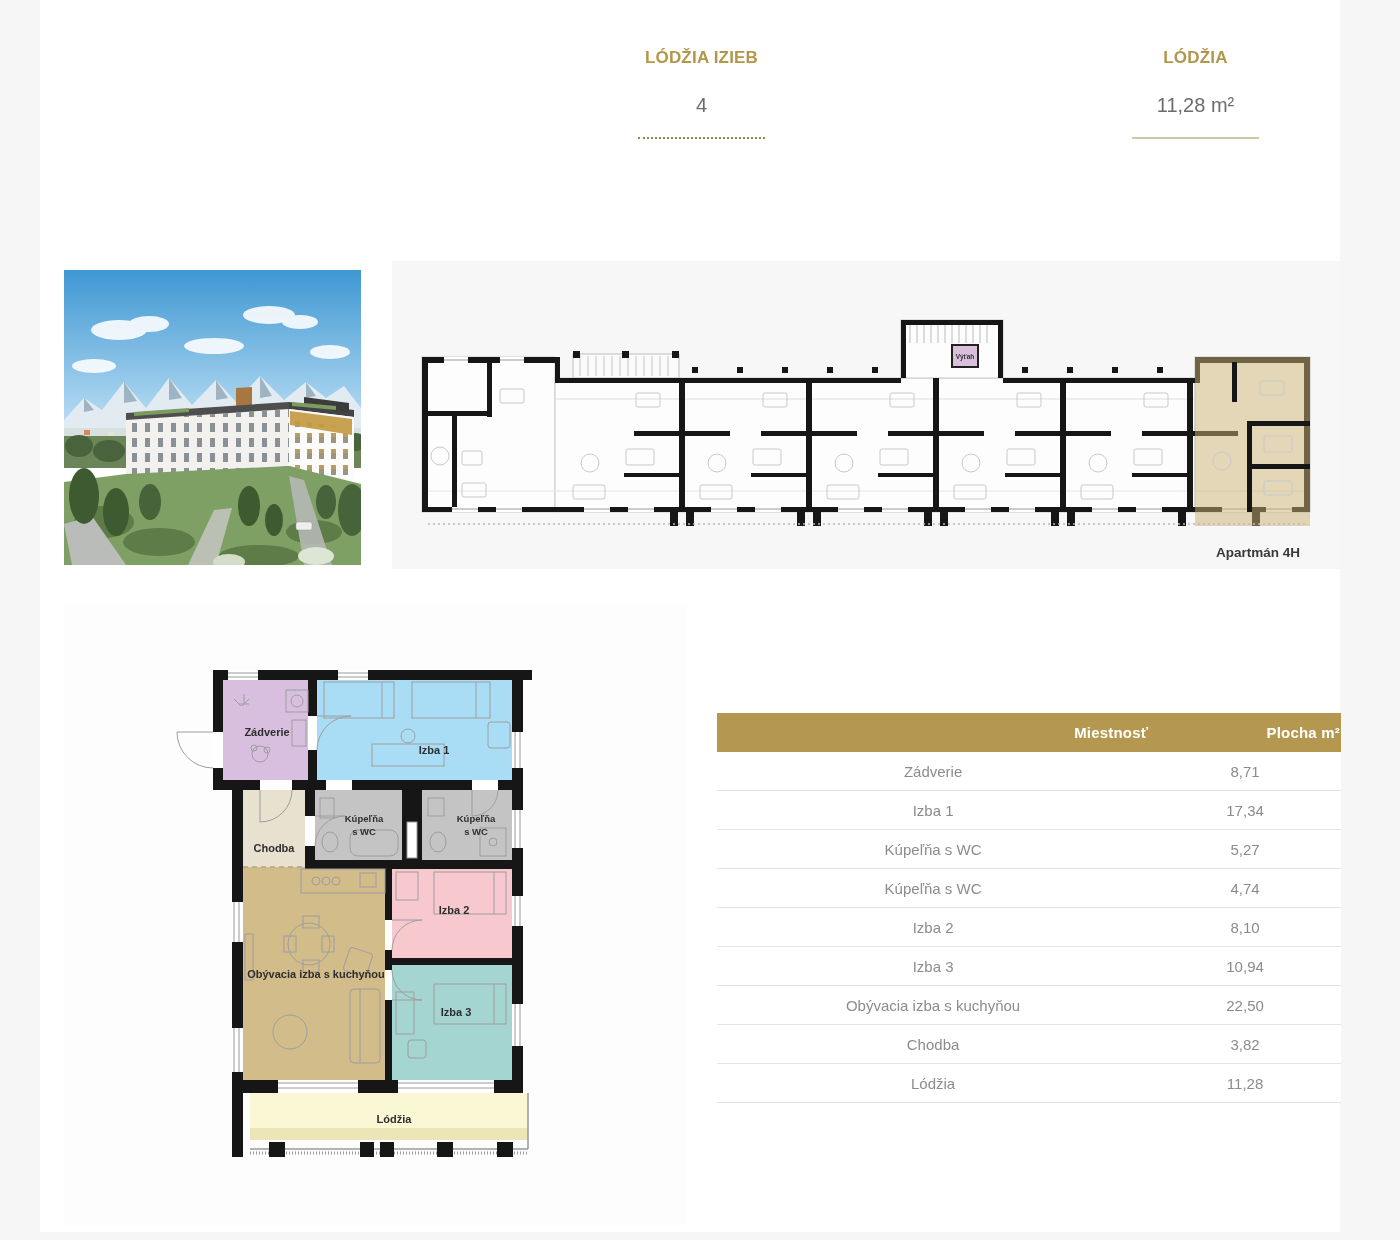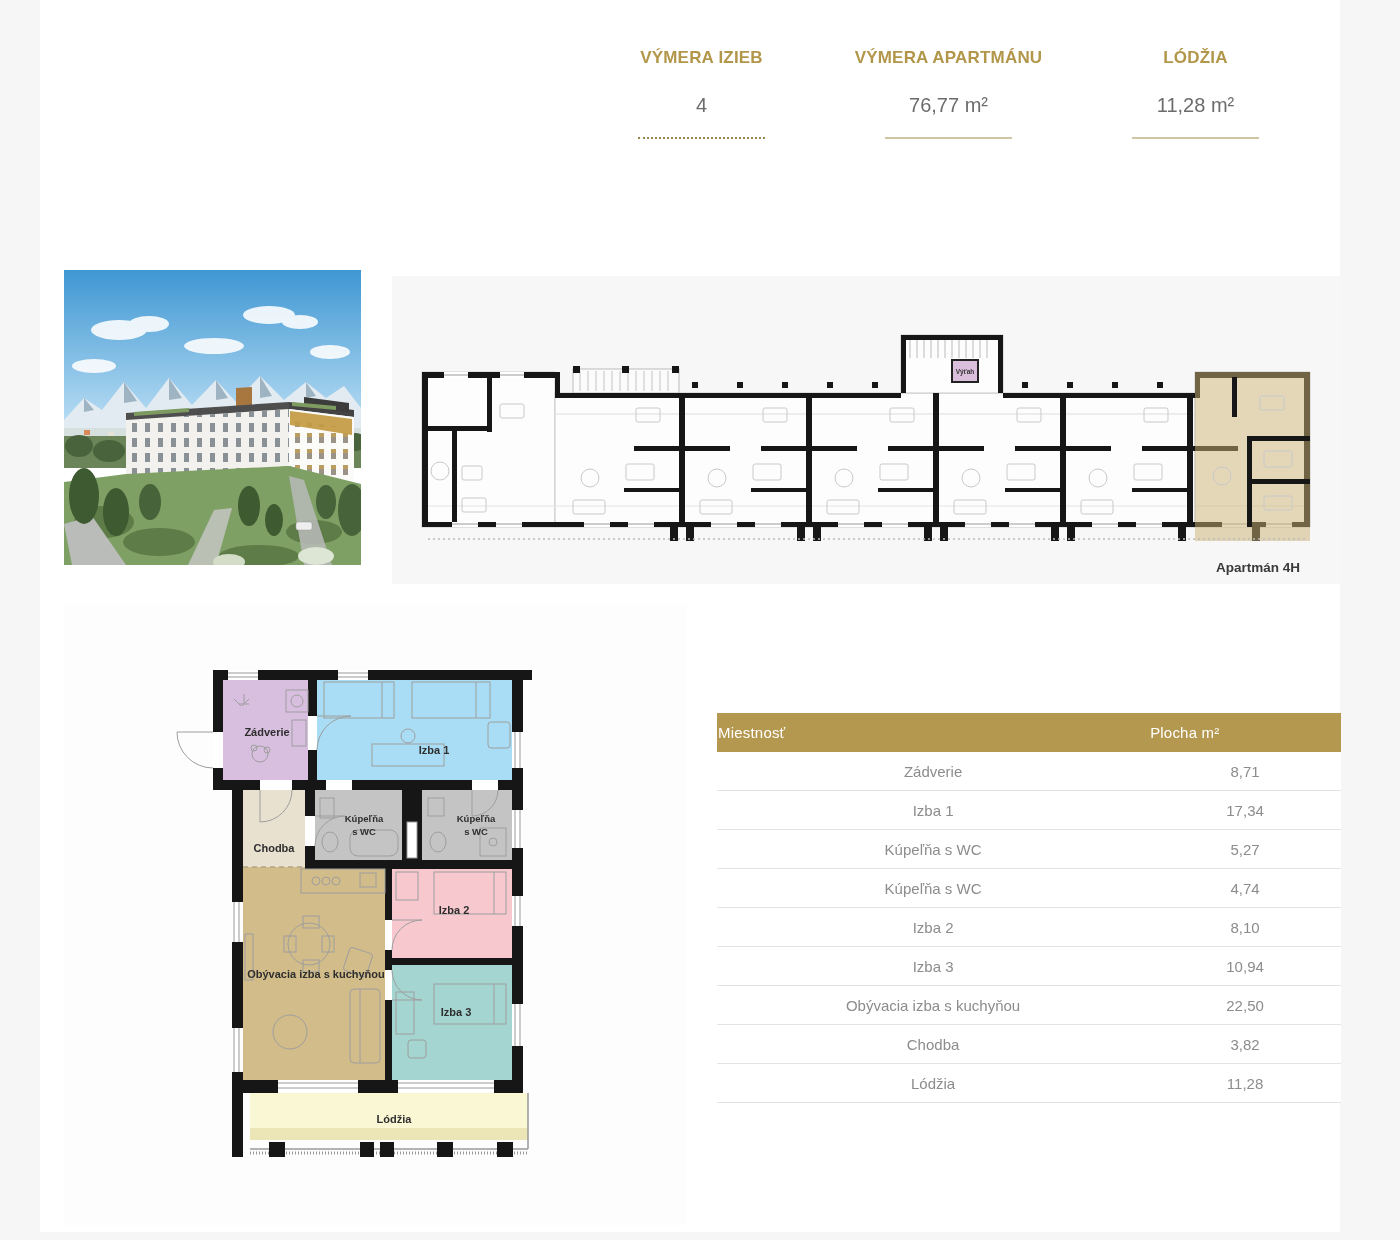--- a/index.html
+++ b/index.html
@@ -13,28 +13,28 @@
   }
   
   .summary{position:absolute;left:44px;top:48px;width:1235px;height:110px;}
   .sum-col{position:absolute;top:0;width:247px;text-align:center;}
   .sum-label{font-size:17px;font-weight:bold;color:#b2964a;letter-spacing:.2px;}
   .sum-value{margin-top:26px;font-size:20px;color:#6c6c6c;}
   .sum-underline{width:127px;margin:20px auto 0;height:0;border-bottom:2px solid #cfc5a3;}
   .sum-underline.dotted{border-bottom:2px dotted #97854e;}
   
   .photo{position:absolute;left:24px;top:270px;width:297px;height:295px;overflow:hidden;}
-  .overview{position:absolute;left:352px;top:276px;width:949px;height:308px;background:#f7f7f7;}
+  .overview{position:absolute;left:352px;top:261px;width:949px;height:308px;background:#f7f7f7;}
   .detail{position:absolute;left:24px;top:604px;width:623px;height:621px;background:#fdfdfd;}
   svg{display:block;}
   
   table.areas{position:absolute;left:677px;top:713px;width:624px;border-collapse:collapse;}
   table.areas th{
-    height:37px;background:#b5984f;color:#fff;font-size:15px;font-weight:normal;
-    text-align:left;letter-spacing:.2px;margin-left:29px;
+    height:37px;background:#b5984f;color:#fff;font-size:15px;font-weight:bold;
+    text-align:right;letter-spacing:.2px;margin-left:29px;
   }
   table.areas th.c1{width:433px;}
   table.areas th.c2{width:191px;}
   table.areas td{
     height:36px;font-size:15px;color:#8c8c8c;text-align:center;
     border-bottom:1px solid #e3e3e3;background:#fff;
   }
   
   .rlabel{font:bold 11px "Liberation Sans",sans-serif;fill:#2e2e2e;text-anchor:middle;}
   .rlabel-sm{font:bold 9.5px "Liberation Sans",sans-serif;fill:#2e2e2e;text-anchor:middle;}
@@ -45,28 +45,23 @@
   .wl{fill:#161616;}
   .win{stroke:#999;stroke-width:1;}
 </style>
 </head>
 <body>
 
 <div class="content">
 
   <div class="summary">
     <div class="sum-col" style="left:494px">
-      <div class="sum-label">VÝMERA IZIEB</div>
+      <div class="sum-label">LÓDŽIA IZIEB</div>
       <div class="sum-value">4</div>
       <div class="sum-underline dotted"></div>
-    </div>
-    <div class="sum-col" style="left:741px">
-      <div class="sum-label">VÝMERA APARTMÁNU</div>
-      <div class="sum-value">76,77 m²</div>
-      <div class="sum-underline"></div>
     </div>
     <div class="sum-col" style="left:988px">
       <div class="sum-label">LÓDŽIA</div>
       <div class="sum-value">11,28 m²</div>
       <div class="sum-underline"></div>
     </div>
   </div>
 
   <div class="photo">
     <svg width="297" height="295" viewBox="0 0 297 295">

